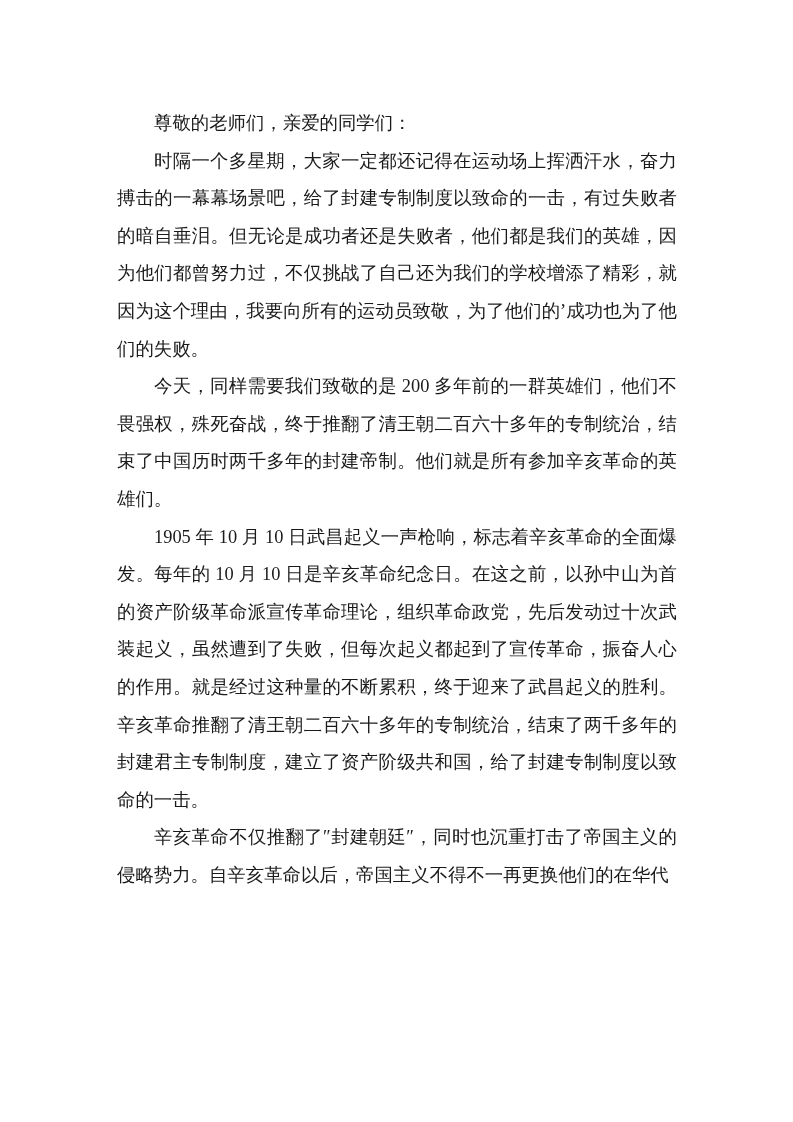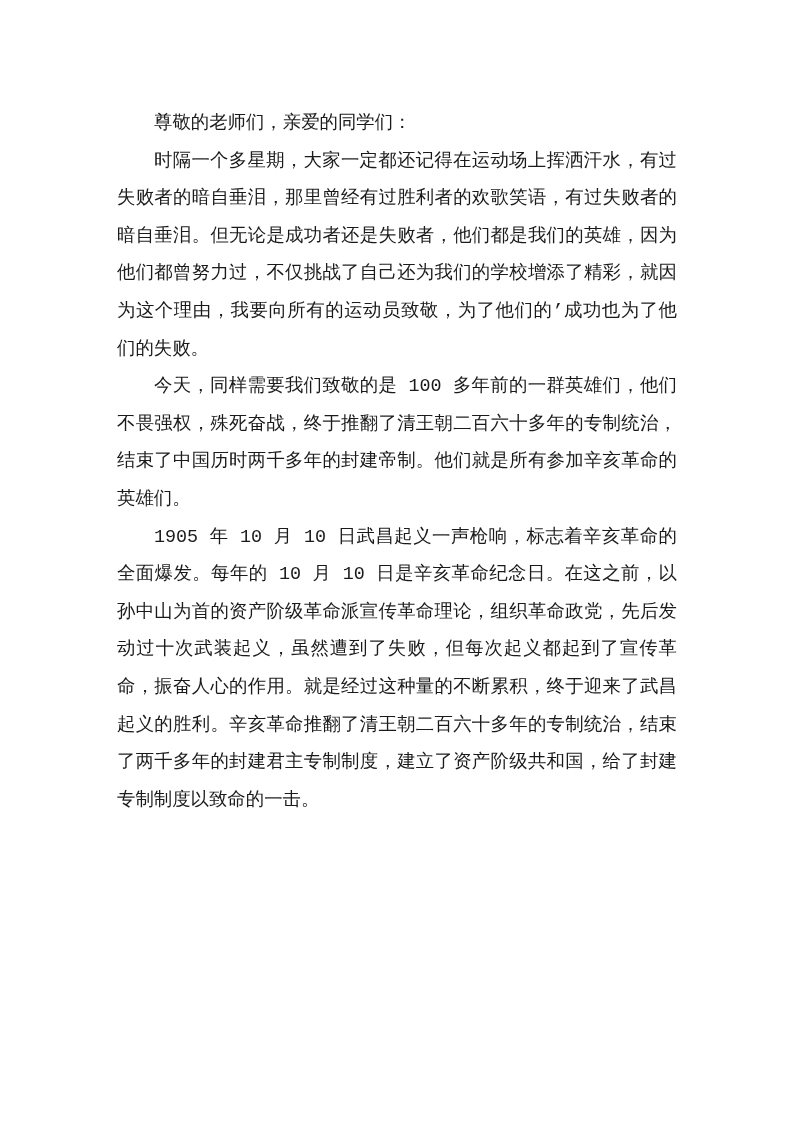--- a/index.html
+++ b/index.html
@@ -19,37 +19,38 @@
       top: 0;
       width: 793px;
       height: 1122px;
       background: #ffffff;
     }
     .content {
       position: absolute;
       left: 117px;
       top: 105px;
       width: 560px;
-      font-family: Liberation Mono, monospace;
+      font-family: Liberation Serif, serif;
       font-size: 18.4px;
       line-height: 37.6px;
       color: #1a1a1a;
       letter-spacing: 0px;
     }
     .para {
       margin: 0;
       text-indent: 37px;
       text-align: justify;
       text-justify: inter-character;
       word-break: break-all;
     }
   </style>
 </head>
 <body>
 
 <div class="page">
   <div class="content">
     <p class="para">尊敬的老师们，亲爱的同学们：</p>
-    <p class="para">时隔一个多星期，大家一定都还记得在运动场上挥洒汗水，有过失败者的暗自垂泪，那里曾经有过胜利者的欢歌笑语，有过失败者的暗自垂泪。但无论是成功者还是失败者，他们都是我们的英雄，因为他们都曾努力过，不仅挑战了自己还为我们的学校增添了精彩，就因为这个理由，我要向所有的运动员致敬，为了他们的’成功也为了他们的失败。</p>
-    <p class="para">今天，同样需要我们致敬的是 100 多年前的一群英雄们，他们不畏强权，殊死奋战，终于推翻了清王朝二百六十多年的专制统治，结束了中国历时两千多年的封建帝制。他们就是所有参加辛亥革命的英雄们。</p>
+    <p class="para">时隔一个多星期，大家一定都还记得在运动场上挥洒汗水，奋力搏击的一幕幕场景吧，给了封建专制制度以致命的一击，有过失败者的暗自垂泪。但无论是成功者还是失败者，他们都是我们的英雄，因为他们都曾努力过，不仅挑战了自己还为我们的学校增添了精彩，就因为这个理由，我要向所有的运动员致敬，为了他们的’成功也为了他们的失败。</p>
+    <p class="para">今天，同样需要我们致敬的是 200 多年前的一群英雄们，他们不畏强权，殊死奋战，终于推翻了清王朝二百六十多年的专制统治，结束了中国历时两千多年的封建帝制。他们就是所有参加辛亥革命的英雄们。</p>
     <p class="para">1905 年 10 月 10 日武昌起义一声枪响，标志着辛亥革命的全面爆发。每年的 10 月 10 日是辛亥革命纪念日。在这之前，以孙中山为首的资产阶级革命派宣传革命理论，组织革命政党，先后发动过十次武装起义，虽然遭到了失败，但每次起义都起到了宣传革命，振奋人心的作用。就是经过这种量的不断累积，终于迎来了武昌起义的胜利。辛亥革命推翻了清王朝二百六十多年的专制统治，结束了两千多年的封建君主专制制度，建立了资产阶级共和国，给了封建专制制度以致命的一击。</p>
+    <p class="para">辛亥革命不仅推翻了″封建朝廷″，同时也沉重打击了帝国主义的侵略势力。自辛亥革命以后，帝国主义不得不一再更换他们的在华代</p>
   </div>
 </div>
 
 </body></html>

